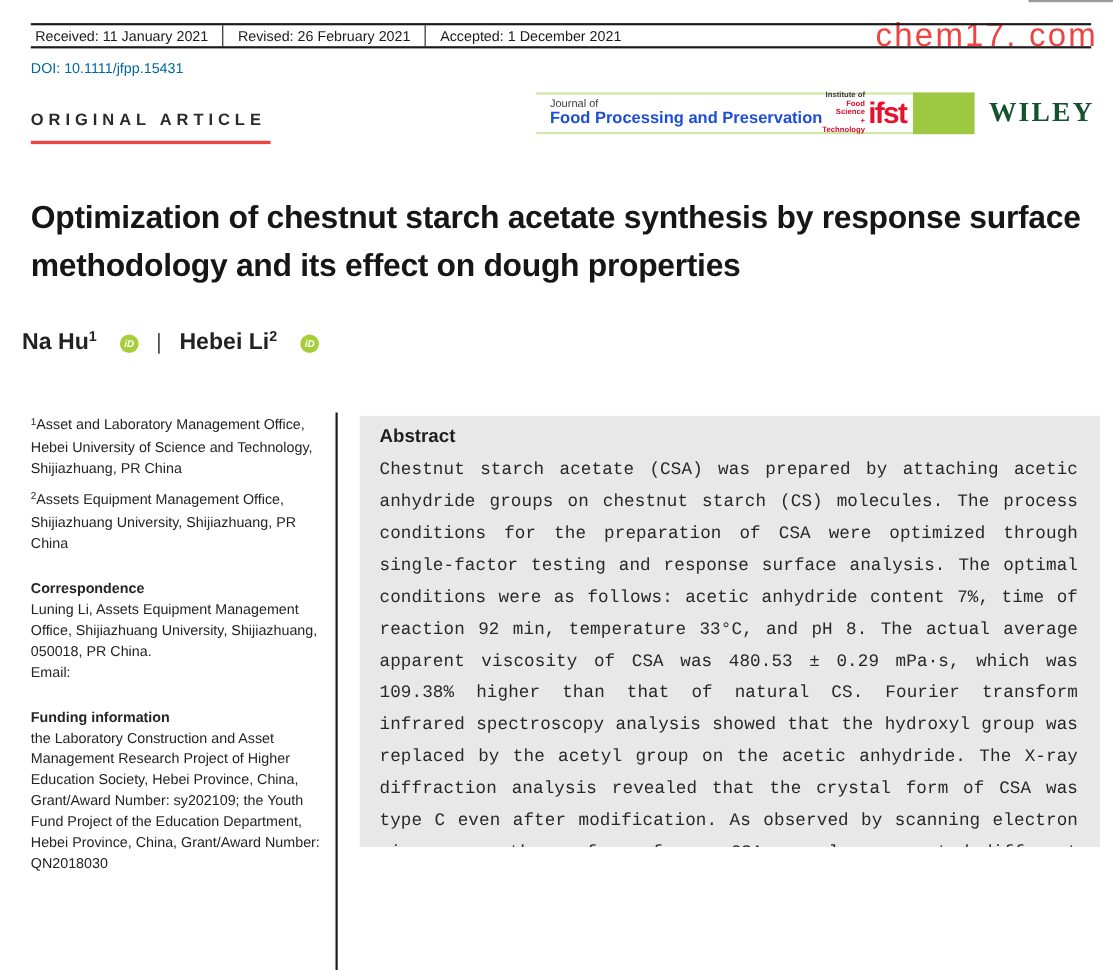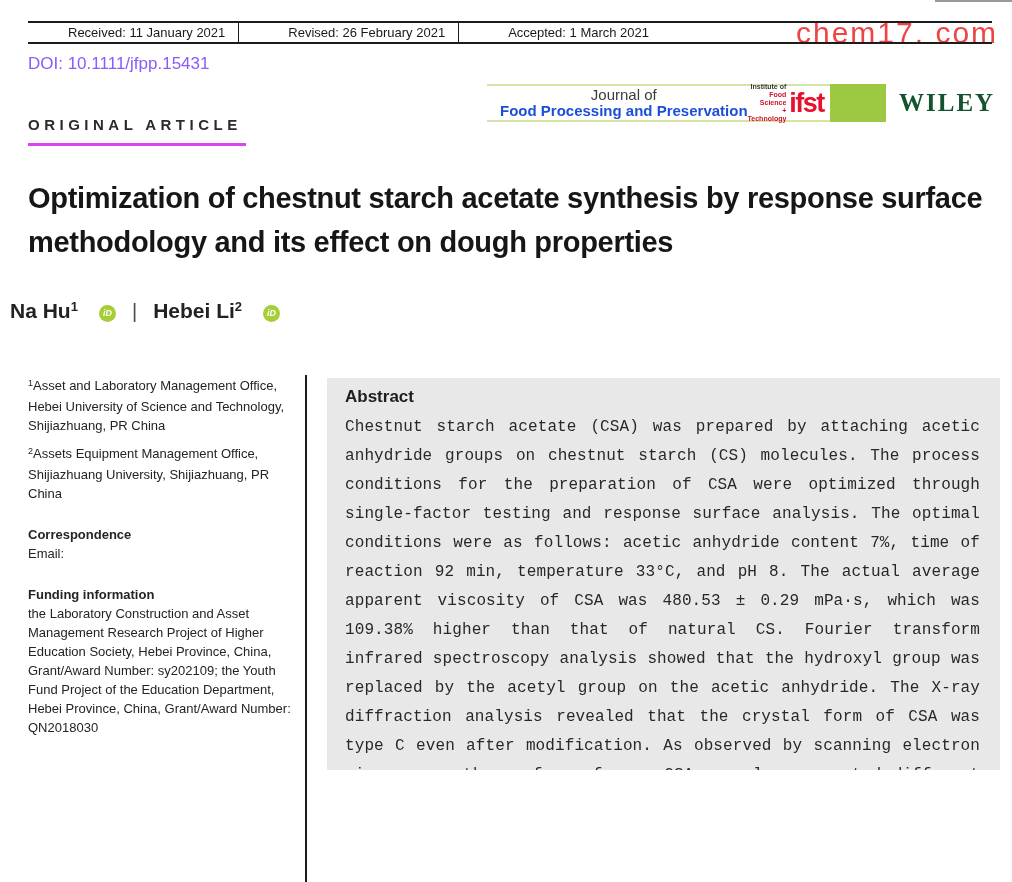--- a/index.html
+++ b/index.html
@@ -20,44 +20,44 @@
     font-size: 30px; letter-spacing: 2px; color: #ef4444;
     white-space: nowrap; z-index: 0;
   }
 
   
   .received-bar {
     position: absolute; left: 28px; top: 21px; width: 964px; height: 23px;
     border-top: 2px solid #1c1c1c; border-bottom: 2px solid #1c1c1c;
     display: flex; align-items: stretch; font-size: 13px;
   }
-  .received-bar .cell { display: flex; align-items: center; padding: 0 13px; margin-left: 36px; }
+  .received-bar .cell { display: flex; align-items: center; padding: 0 13px; }
   .received-bar .cell:first-child { padding-left: 4px; }
   .received-bar .vdiv { width: 1px; background: #1c1c1c; }
 
-  .doi { position: absolute; left: 28px; top: 54px; font-size: 17px; color: #8b5cf6; }
+  .doi { position: absolute; left: 28px; top: 54px; font-size: 13px; color: #0369a1; }
 
   
   .article-type {
-    position: absolute; left: 28px; top: 116px;
+    position: absolute; left: 28px; top: 101px;
     display: inline-block;
     font-size: 15px; font-weight: bold; letter-spacing: 4.5px; color: #2b2b2b;
     padding: 0 4px 10px 0;
-    border-bottom: 3px solid #d946ef;
+    border-bottom: 3px solid #ef4444;
   }
 
   
   .banner { position: absolute; left: 487px; top: 84px; height: 38px; display: flex; }
   .banner-white {
     display: flex; align-items: center; background: #ffffff;
     border-top: 2px solid #d4e6a5; border-bottom: 2px solid #d4e6a5;
     padding: 0 10px 0 13px; width: 343px;
   }
   .jname { line-height: 1.1; flex: 1; }
-  .jname .l1 { font-size: 15px; color: #3c3c3c; text-align: center; }
+  .jname .l1 { font-size: 10px; color: #3c3c3c; }
   .jname .l2 { font-size: 15px; font-weight: bold; color: #1d4ed8; white-space: nowrap; }
   .ifst { display: flex; align-items: center; gap: 3px; }
   .ifst-small { text-align: right; font-size: 7px; line-height: 1.15; font-weight: bold; }
   .ifst-small .s1 { color: #3a3a3a; }
   .ifst-small .s2, .ifst-small .s3 { color: #cf102d; }
   .ifst-logo { font-size: 27px; font-weight: bold; color: #e8112d; letter-spacing: -1.5px; line-height: 1; text-align: right; }
   .banner-green { width: 56px; background: #9cc842; }
 
   .wiley {
     position: absolute; left: 899px; top: 89px;
@@ -66,21 +66,21 @@
   }
 
   
   .title {
     position: absolute; left: 28px; top: 176px; width: 985px;
     font-size: 29px; font-weight: bold; line-height: 44px;
     letter-spacing: -0.3px; color: #161616;
   }
 
   
-  .authors { position: absolute; left: 10px; top: 299px; display: flex; align-items: center; }
+  .authors { position: absolute; left: 20px; top: 299px; display: flex; align-items: center; }
   .author { font-size: 21px; font-weight: bold; color: #222222; display: flex; align-items: baseline; }
   .author .sup { font-size: 13px; position: relative; top: -7px; }
   .orcid {
     width: 17px; height: 17px; border-radius: 50%; background: #a6ce39;
     color: #ffffff; font-size: 9px; font-weight: bold; font-style: italic;
     display: inline-flex; align-items: center; justify-content: center;
     margin-left: 21px; position: relative; top: -2px;
   }
   .author-sep { margin: 0 16px; font-size: 20px; font-weight: 400; color: #4a4a4a; }
 
@@ -110,21 +110,21 @@
 
 <div class="corner-line"></div>
 
 <div class="watermark">chem17. com</div>
 
 <div class="received-bar">
   <span class="cell">Received: 11 January 2021</span>
   <span class="vdiv"></span>
   <span class="cell">Revised: 26 February 2021</span>
   <span class="vdiv"></span>
-  <span class="cell">Accepted: 1 March 2021</span>
+  <span class="cell">Accepted: 1 December 2021</span>
 </div>
 
 <div class="doi">DOI: 10.1111/jfpp.15431</div>
 
 <div class="article-type">ORIGINAL ARTICLE</div>
 
 <div class="banner">
   <div class="banner-white">
     <div class="jname">
       <div class="l1">Journal of</div>
@@ -159,20 +159,21 @@
     <span class="orcid">iD</span>
   </span>
 </div>
 
 <div class="left-col">
   <p class="affil"><span class="asup">1</span><span>Asset and Laboratory Management Office, Hebei University of Science and Technology, Shijiazhuang, PR China</span></p>
   <p class="affil"><span class="asup">2</span><span>Assets Equipment Management Office, Shijiazhuang University, Shijiazhuang, PR China</span></p>
 
   <div class="leftsec">
     <div class="lefthead">Correspondence</div>
+    <div>Luning Li, Assets Equipment Management Office, Shijiazhuang University, Shijiazhuang, 050018, PR China.</div>
     <div>Email:</div>
   </div>
 
   <div class="leftsec">
     <div class="lefthead">Funding information</div>
     <div>the Laboratory Construction and Asset Management Research Project of Higher Education Society, Hebei Province, China, Grant/Award Number: sy202109; the Youth Fund Project of the Education Department, Hebei Province, China, Grant/Award Number: QN2018030</div>
   </div>
 </div>
 
 <div class="col-divider"></div>

